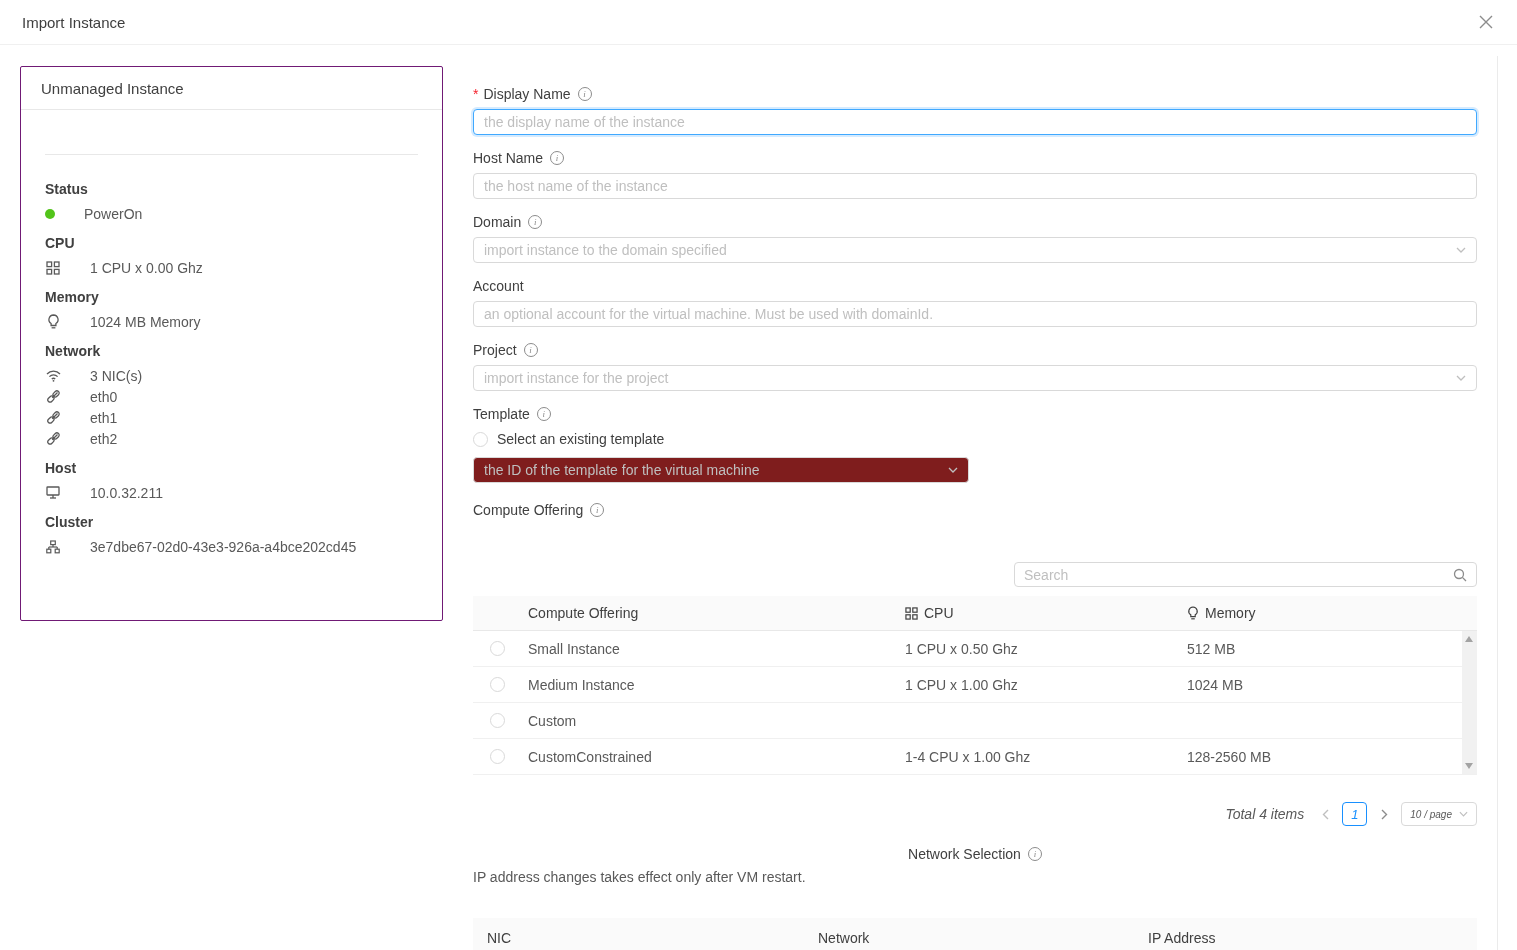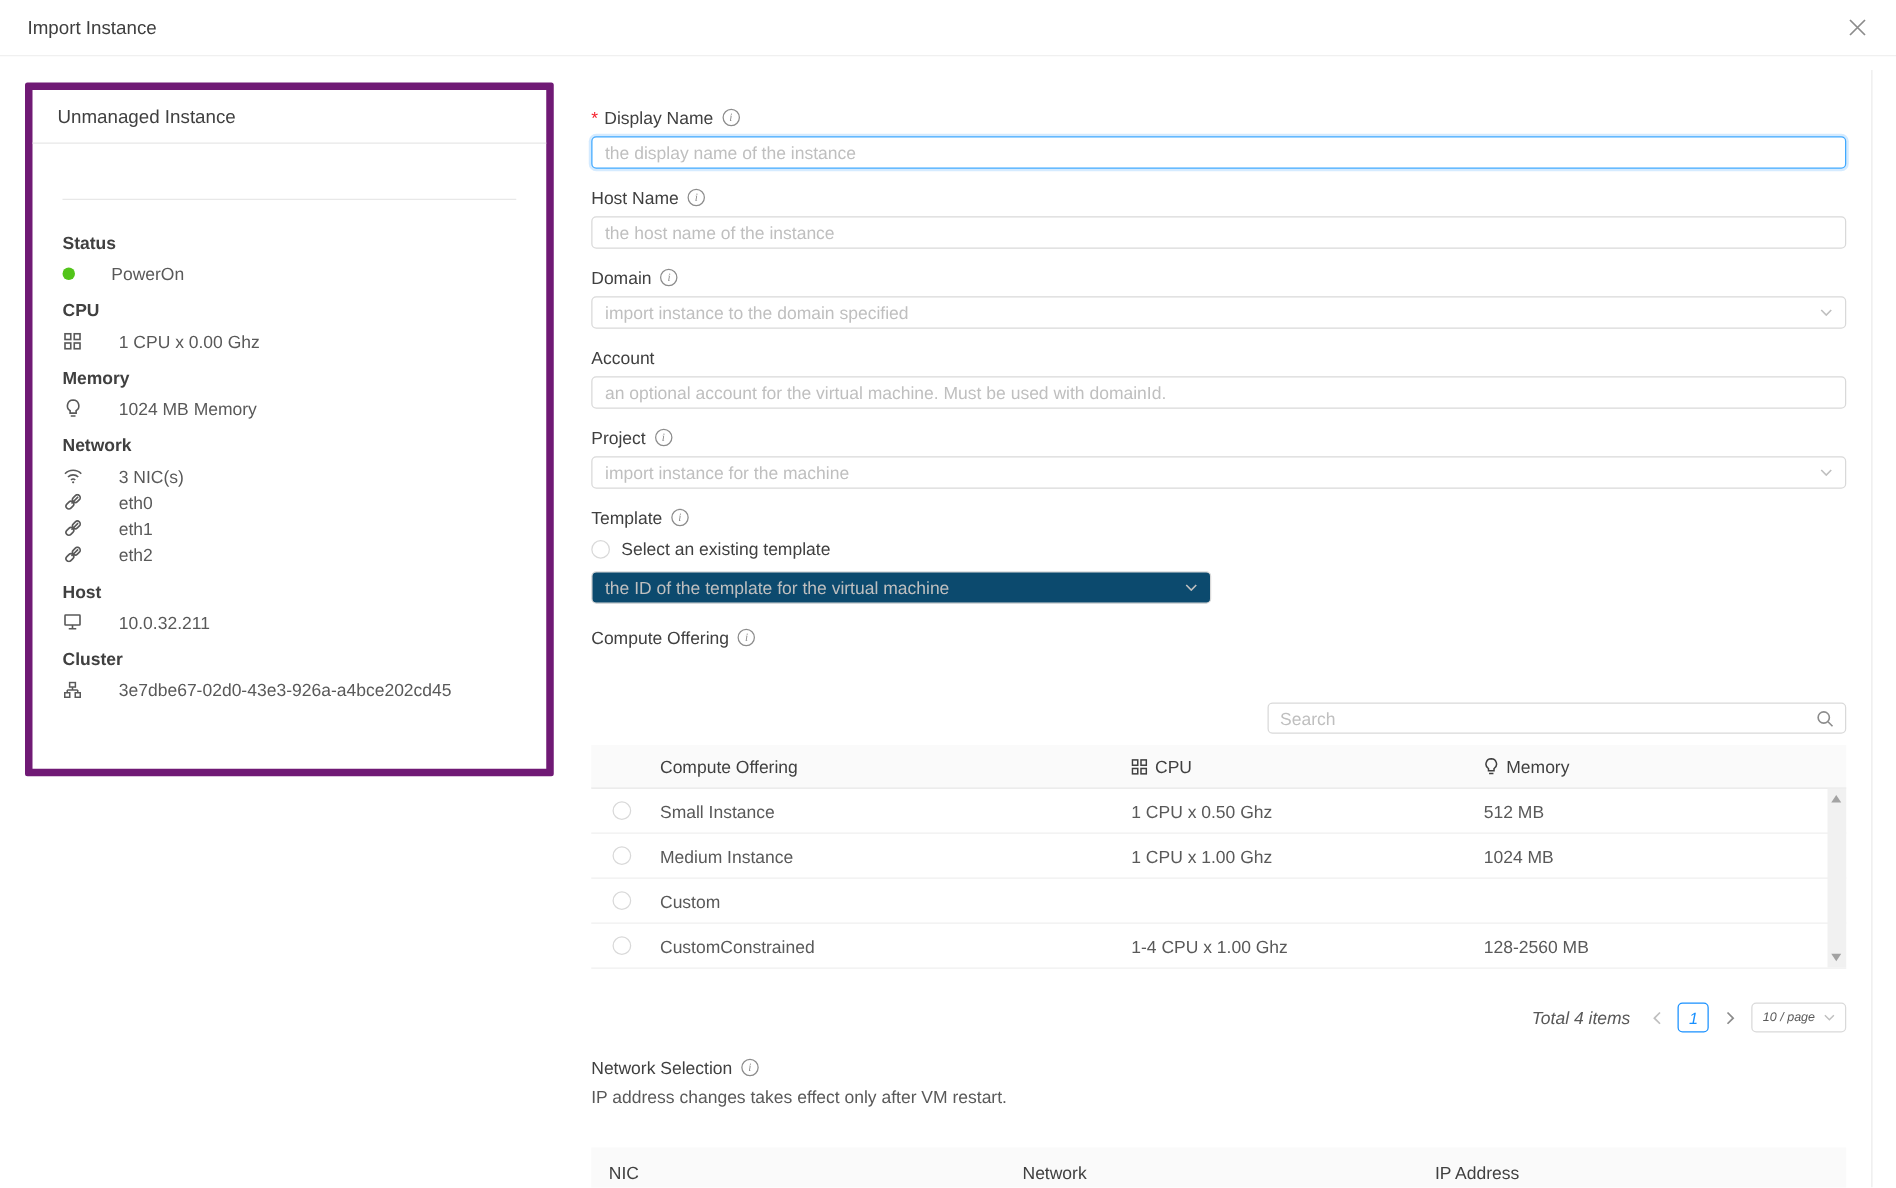--- a/index.html
+++ b/index.html
@@ -11,21 +11,21 @@
   .modal-header { position:absolute; top:0; left:0; width:1517px; height:45px;
     border-bottom:1px solid #f0f0f0; display:flex; align-items:center; justify-content:space-between;
     padding:0 22px; background:#fff;gap:11px; }
   .modal-title { font-size:15px; color:#3e3e3e; }
   .close-btn { width:18px; height:18px; display:flex; align-items:center; justify-content:center; cursor:pointer; }
 
   .body-scroll-edge { position:absolute; left:1497px; top:56px; width:1px; height:894px; background:#ebebeb; }
 
   
   .card { position:absolute; left:20px; top:66px; width:423px; height:555px;
-    border:6px solid #701a75; border-radius:2px; background:#fff; }
+    border:1px solid #701a75; border-radius:2px; background:#fff; }
   .card-head { height:43px; padding:0 20px; display:flex; align-items:center;
     border-bottom:1px solid #e8e8e8; font-size:15px; color:#404040; }
   .card-body { padding:20px 24px 0 24px; }
   .logo-row { display:flex; align-items:center; gap:18px; margin:4px 0 0 0; }
   .vm-name { font-size:16px; color:#404040; }
   .logo-divider { border-top:1px solid #e8e8e8; margin-top:24px; margin-bottom:26px; }
   .sec { margin-bottom:11px; }
   .sec-label { font-weight:bold; font-size:14px; color:#404040; margin-bottom:6px; }
   .sec-row { display:flex; align-items:center; gap:29px; color:#595959; font-size:14px; height:21px; }
   .dot { width:10px; height:10px; border-radius:50%; background:#52c41a; display:inline-block; }
@@ -42,21 +42,21 @@
     justify-content:center; font-family:"Liberation Serif", serif; font-style:italic; cursor:pointer; }
   .text-input { width:100%; height:26px; border:1px solid #d9d9d9; border-radius:4px;
     padding:0 10px; font-size:14px; color:#595959; outline:none; background:#fff;
     font-family:"Liberation Sans", sans-serif; }
   .text-input::placeholder { color:#bfbfbf; }
   .focused { border-color:#40a9ff; box-shadow:0 0 0 2px rgba(24,144,255,.18); }
   .selectbox { width:100%; height:26px; border:1px solid #d9d9d9; border-radius:4px;
     display:flex; align-items:center; justify-content:space-between; padding:0 10px;
     background:#fff; cursor:pointer; }
   .selectbox .ph { color:#bfbfbf; font-size:14px; }
-  .selectbox.disabled { background:#0c4a6e; cursor:not-allowed; }
+  .selectbox.disabled { background:#7f1d1d; cursor:not-allowed; }
 
   .tpl-row { display:flex; margin-top:3px; }
   .tpl-col { width:502px; }
   .radio-line { display:flex; align-items:center; gap:9px; height:20px; cursor:pointer; }
   .radio { width:15px; height:15px; border-radius:50%; border:1px solid #d9d9d9; background:#fff;
     display:flex; align-items:center; justify-content:center; flex:none; }
   .radio.on { border-color:#1890ff; }
   .radio.on::after { content:""; width:7px; height:7px; border-radius:50%; background:#1890ff; }
   .radio-label { font-size:14px; color:#404040; }
   .tpl-select { margin-top:8px; width:496px; }
@@ -91,21 +91,21 @@
   
   .pag-row { display:flex; justify-content:flex-end; align-items:center; gap:8px; margin-top:27px; height:24px;font-style:italic; }
   .pag-total { font-size:14px; color:#595959; margin-right:4px; }
   .pag-arrow { width:18px; display:flex; justify-content:center; align-items:center; cursor:pointer; }
   .pag-num { min-width:25px; height:24px; border:1px solid #1890ff; border-radius:4px; color:#1890ff;
     font-size:13px; display:flex; align-items:center; justify-content:center; background:#fff; cursor:pointer; }
   .pag-size { height:24px; border:1px solid #d9d9d9; border-radius:4px; background:#fff;
     display:flex; align-items:center; gap:7px; padding:0 8px; font-size:10px; color:#595959; cursor:pointer; }
 
   
-  .ns-label { margin-top:18px; }
+  .ns-label { margin-top:18px;justify-content:center; }
   .ns-note { font-size:14px; color:#595959; margin-top:3px; }
   .nic-table { margin-top:33px; position:relative; }
   .nic-head { display:flex; background:#fafafa; height:40px; align-items:center;
     font-size:14px; color:#404040; }
   .n-nic { width:335px; padding-left:14px; flex:none; }
   .n-net { width:330px; padding-left:10px; flex:none; }
   .n-ip  { flex:1; padding-left:10px; }
 
   svg { display:block; }
 </style>
@@ -279,21 +279,21 @@
     </div>
     <input class="text-input" placeholder="an optional account for the virtual machine. Must be used with domainId." style="">
   </div>
 
   <div class="fgroup">
     <div class="form-label">
       <span>Project</span>
       <span class="info-icon">i</span>
     </div>
     <div class="selectbox">
-      <span class="ph">import instance for the machine</span>
+      <span class="ph">import instance for the project</span>
       <span>
         <svg width="10" height="6" viewBox="0 0 10 6" fill="none" stroke="#bfbfbf" stroke-width="1.3">
             <path d="M1 1 L5 5 L9 1"></path>
           </svg>
       </span>
     </div>
   </div>
 
   <div class="fgroup">
     <div class="form-label">

